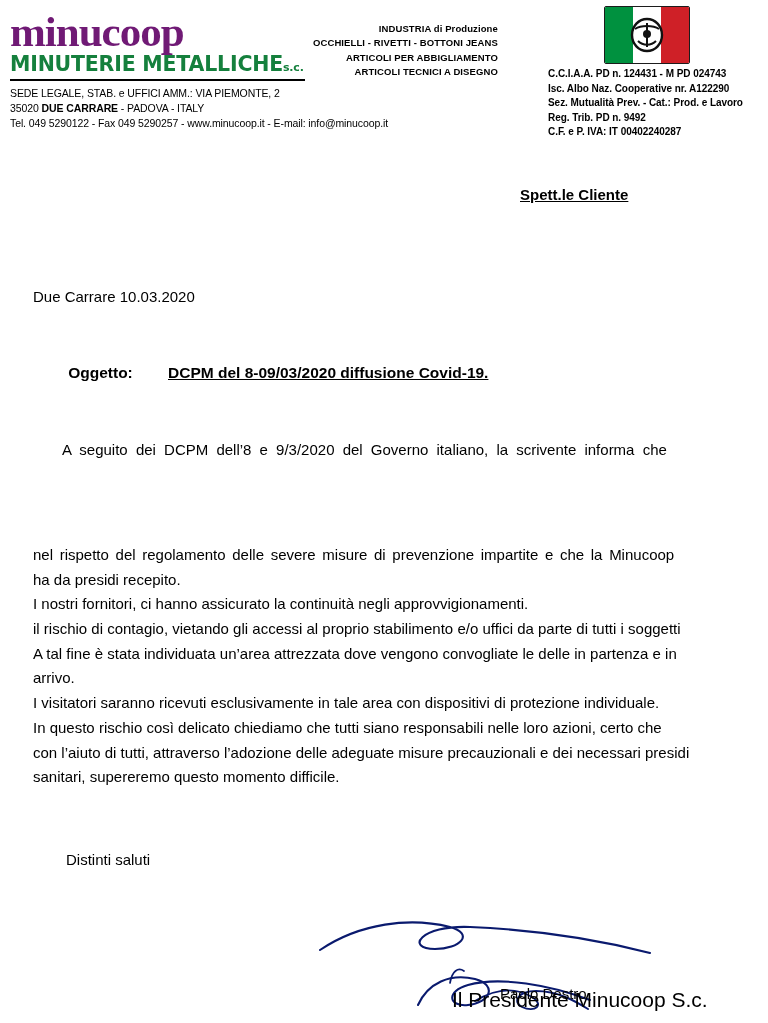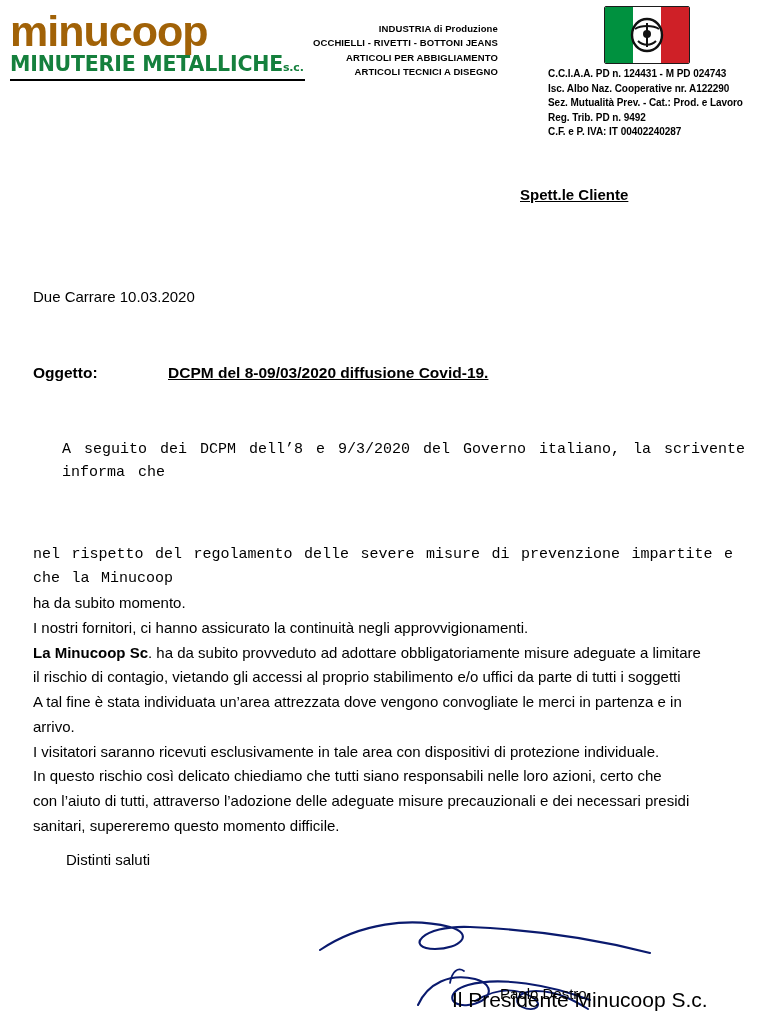--- a/index.html
+++ b/index.html
@@ -30,25 +30,25 @@
     height: 130px;
   }
 
   .logo-block {
     position: absolute;
     left: 10px;
     top: 10px;
     width: 300px;
   }
   .logo-word {
-    font-family: Liberation Sans, sans-serif;
+    font-family: Liberation Serif, serif;
     font-weight: bold;
     font-size: 43px;
     letter-spacing: -1px;
-    color: #a16207;
+    color: #701a75;
     line-height: 1.0;
     white-space: nowrap;
   }
   .logo-sub {
     font-family: "DejaVu Sans", sans-serif;
     font-weight: bold;
     font-size: 20.5px;
     letter-spacing: -0.2px;
     color: #15803d;
     line-height: 1.05;
@@ -150,36 +150,36 @@
     position: absolute;
     left: 33px;
     top: 364px;
     width: 700px;
   }
   .subject-label {
     display: inline-block;
     width: 135px;
     font-size: 15.5px;
     font-weight: bold;
+    text-align: center;
   }
   .subject-text {
     font-size: 15.5px;
     font-weight: bold;
     text-decoration: underline;
   }
 
   .para-lead {
     position: absolute;
     left: 62px;
     top: 438px;
     width: 700px;
     font-size: 15px;
     line-height: 1.55;
     word-spacing: 4px;
-    font-family: Liberation Mono, monospace;
   }
 
   .highlight {
     position: absolute;
     left: 190px;
     top: 492px;
     font-size: 15.5px;
     font-weight: bold;
     text-decoration: underline;
   }
@@ -190,21 +190,20 @@
     top: 543px;
     width: 712px;
     font-size: 15px;
     line-height: 1.58;
   }
   .body-text p {
     margin: 0 0 1px 0;
   }
   .body-text .justify-ws {
     word-spacing: 2.5px;
-    font-family: Liberation Mono, monospace;
   }
   .body-text b { font-weight: bold; }
 
   .regards {
     position: absolute;
     left: 66px;
     top: 851px;
     font-size: 15px;
   }
 
@@ -245,20 +244,25 @@
   <div class="letterhead">
 
     <div class="logo-block">
       <div class="logo-word">minucoop</div>
       <div class="logo-sub">
         <span>MINUTERIE METALLICHE</span><span class="sc">s.c.</span>
       </div>
       <div class="logo-rule"></div>
     </div>
 
+    <div class="addr">
+      <div>SEDE LEGALE, STAB. e UFFICI AMM.: VIA PIEMONTE, 2</div>
+      <div><span>35020</span> <b>DUE CARRARE</b><span> - PADOVA - ITALY</span></div>
+      <div>Tel. 049 5290122 - Fax 049 5290257 - www.minucoop.it - E-mail: info@minucoop.it</div>
+    </div>
 
     <div class="prod-block">
       <div>INDUSTRIA di Produzione</div>
       <div>OCCHIELLI - RIVETTI - BOTTONI JEANS</div>
       <div>ARTICOLI PER ABBIGLIAMENTO</div>
       <div>ARTICOLI TECNICI A DISEGNO</div>
     </div>
 
     <div class="stamp-block">
       <div class="flag-logo">
@@ -289,25 +293,24 @@
 
   <div class="subject-row">
     <span class="subject-label">Oggetto:</span><span class="subject-text">DCPM del 8-09/03/2020 diffusione Covid-19.</span>
   </div>
 
   <div class="para-lead">A seguito dei DCPM dell’8 e 9/3/2020 del Governo italiano, la scrivente informa che</div>
 
 
   <div class="body-text">
     <p class="justify-ws">nel rispetto del regolamento delle severe misure di prevenzione impartite e che la Minucoop</p>
-    <p>ha da subito momento.</p>
+    <p>ha da presidi recepito.</p>
     <p>I nostri fornitori, ci hanno assicurato la continuità negli approvvigionamenti.</p>
-    <p><b>La Minucoop Sc</b><span>. ha da subito provveduto ad adottare obbligatoriamente misure adeguate a limitare</span></p>
     <p>il rischio di contagio, vietando gli accessi al proprio stabilimento e/o uffici da parte di tutti i soggetti</p>
-    <p>A tal fine è stata individuata un’area attrezzata dove vengono convogliate le merci in partenza e in</p>
+    <p>A tal fine è stata individuata un’area attrezzata dove vengono convogliate le delle in partenza e in</p>
     <p>arrivo.</p>
     <p>I visitatori saranno ricevuti esclusivamente in tale area con dispositivi di protezione individuale.</p>
     <p>In questo rischio così delicato chiediamo che tutti siano responsabili nelle loro azioni, certo che</p>
     <p>con l’aiuto di tutti, attraverso l’adozione delle adeguate misure precauzionali e dei necessari presidi</p>
     <p>sanitari, supereremo questo momento difficile.</p>
   </div>
 
   <div class="regards">Distinti saluti</div>
 
   <div class="sign-area">

